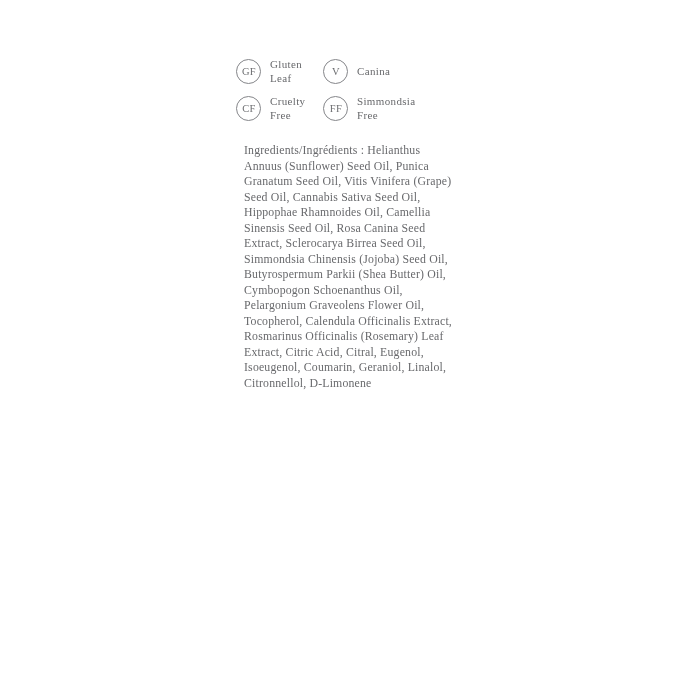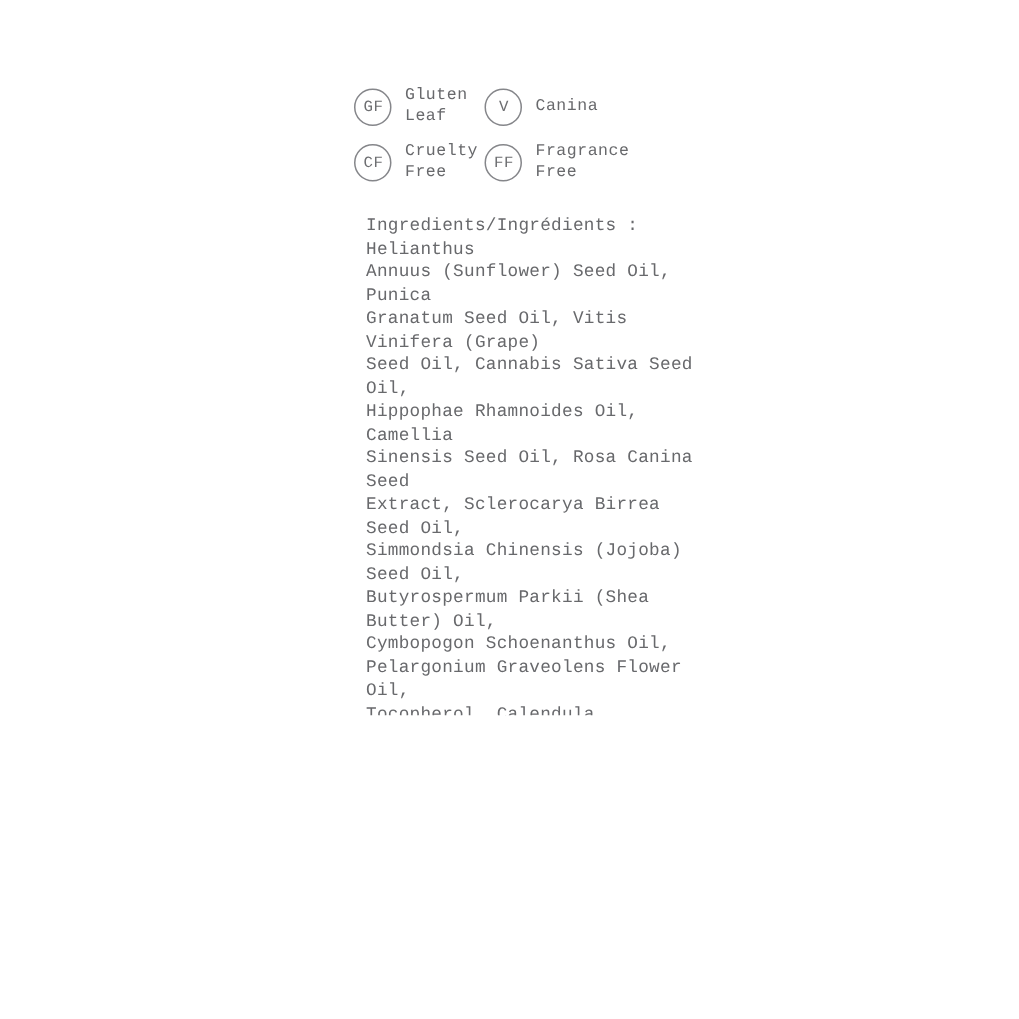--- a/index.html
+++ b/index.html
@@ -6,21 +6,21 @@
     margin: 0;
     padding: 0;
     background: #ffffff;
   }
   .canvas {
     position: relative;
     width: 679px;
     height: 477px;
     background: #ffffff;
     overflow: hidden;
-    font-family: Liberation Mono, monospace;
+    font-family: Liberation Serif, serif;
     color: #68696c;
   }
   
   .badges {
     position: absolute;
     left: 236px;
     top: 53px;
     display: grid;
     grid-template-columns: 87px auto;
     grid-auto-rows: 37px;
@@ -94,21 +94,21 @@
         <span>CF</span>
       </span>
       <span class="badge-label">Cruelty
 Free</span>
     </div>
 
     <div class="badge">
       <span class="badge-circle">
         <span>FF</span>
       </span>
-      <span class="badge-label">Fragrance
+      <span class="badge-label">Simmondsia
 Free</span>
     </div>
 
   </div>
 
   <div class="textcol">
     <p>Ingredients/Ingrédients : Helianthus
 Annuus (Sunflower) Seed Oil, Punica
 Granatum Seed Oil, Vitis Vinifera (Grape)
 Seed Oil, Cannabis Sativa Seed Oil,

